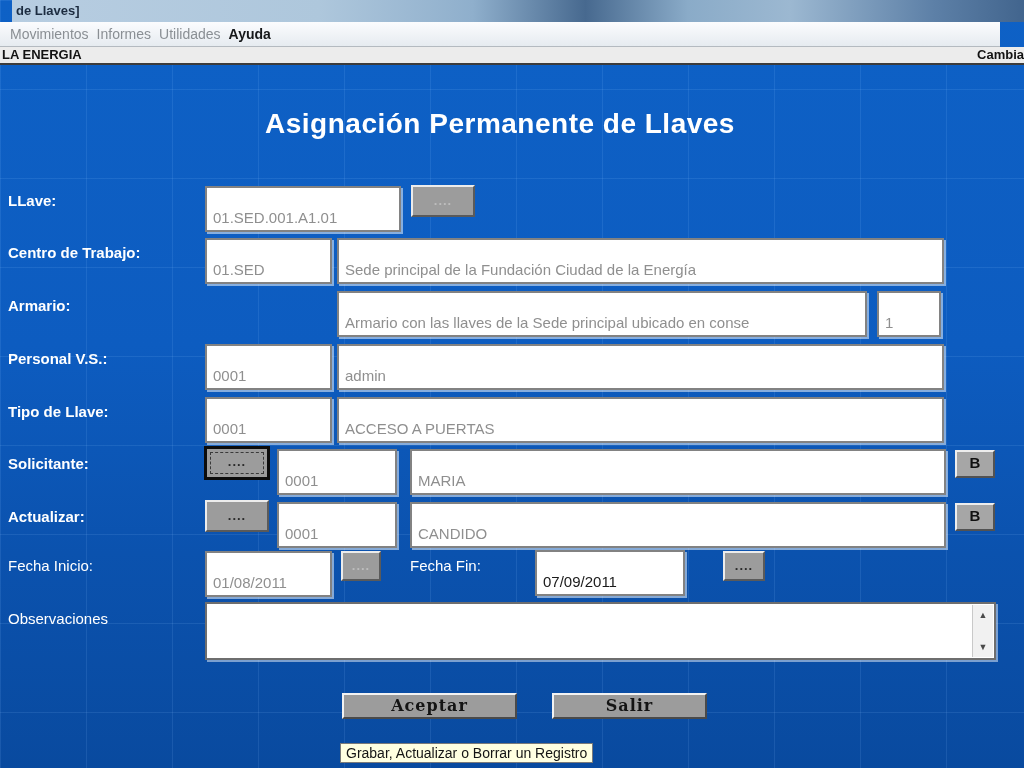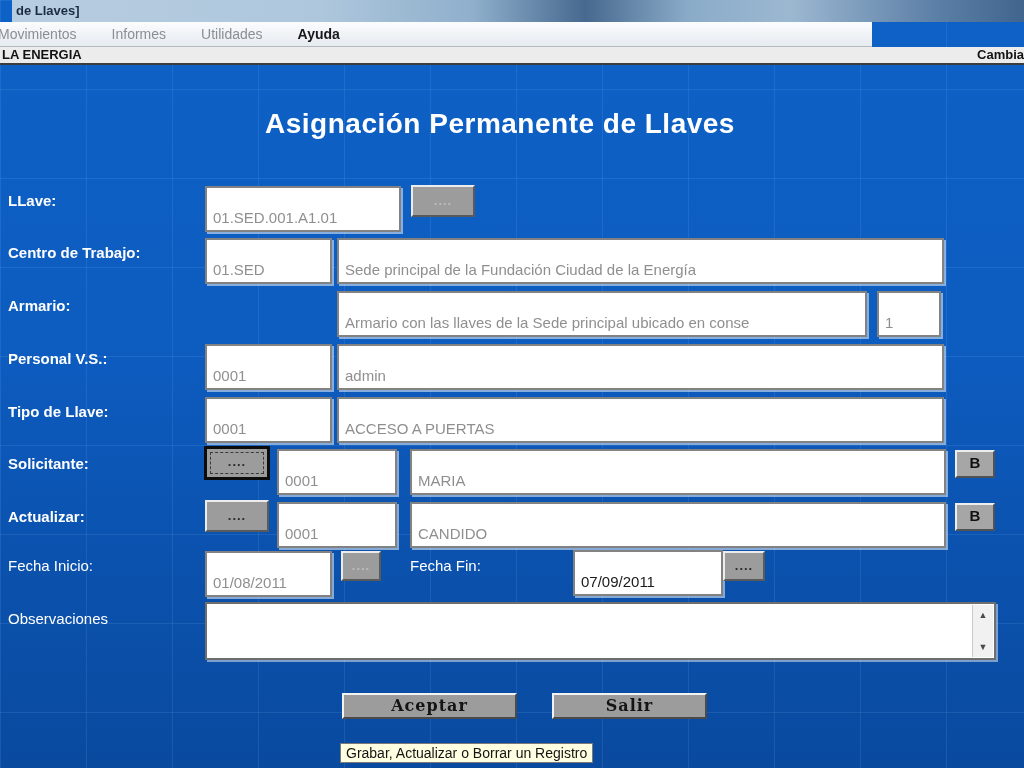--- a/index.html
+++ b/index.html
@@ -8,23 +8,23 @@
     background:
       linear-gradient(rgba(140,195,255,.13) 1px, transparent 1px) 0 0/100% 89px,
       linear-gradient(90deg, rgba(140,195,255,.13) 1px, transparent 1px) 0 0/86px 100%,
       linear-gradient(180deg,#0e61c6 0%,#0d5cc0 45%,#0b52ae 72%,#094a9f 100%);
   }
   
   .titlebar{position:absolute;left:0;top:0;width:1024px;height:22px;
     background:linear-gradient(90deg,#b7cde1 0%,#aec7dc 30%,#8fafcc 45%,#47698f 56%,#8aabc8 66%,#9cb8d1 76%,#5d80a7 90%,#3e618a 100%);
     color:#14243a;font-size:13px;line-height:21px;margin-left:12px;}
   .titlebar .t{padding-left:4px;font-weight:bold;color:#1c2c40;}
-  .menubar{position:absolute;left:0;top:22px;width:872px;height:24px;
+  .menubar{position:absolute;left:0;top:22px;width:988px;height:24px;
     background:linear-gradient(#fbfcfe,#e6ebf0);border-bottom:1px solid #b4bac0;
-    display:flex;align-items:center;gap:27px;font-size:14px;padding-left:0;}
+    display:flex;align-items:center;font-size:14px;padding-left:12px;}
   .menu-item{padding:2px 4px;color:#8a8f94;cursor:default;}
   .menu-item.first{margin-left:-6px;}
   .menu-item.enabled{color:#16181a;font-weight:bold;}
   .appbar{position:absolute;left:0;top:47px;width:1024px;height:16px;
     background:#ececec;border-bottom:2px solid #3c3c3c;font-size:13px;font-weight:bold;color:#121212;}
   .appbar .l{position:absolute;left:2px;top:0;line-height:16px;}
   .appbar .r{position:absolute;right:0px;top:0;line-height:16px;}
   
   .form-title{position:absolute;left:0;top:108px;width:1000px;text-align:center;
     color:#fff;font-size:28px;font-weight:bold;letter-spacing:.5px;}
@@ -119,21 +119,21 @@
   <div class="lbl" style="top:508px;">Actualizar:</div>
   <div class="btn-dots" style="left:205px;top:500px;width:64px;height:32px;line-height:28px;">....</div>
   <div class="field" style="left:277px;top:502px;width:120px;height:30px;">0001</div>
   <div class="field" style="left:410px;top:502px;width:536px;height:30px;">CANDIDO</div>
   <div class="btn-b" style="left:955px;top:503px;width:40px;height:28px;line-height:22px;">B</div>
 
   <div class="lbl plain" style="top:557px;">Fecha Inicio:</div>
   <div class="field" style="left:205px;top:551px;width:127px;height:30px;">01/08/2011</div>
   <div class="btn-dots disabled" style="left:341px;top:551px;width:40px;height:30px;line-height:26px;">....</div>
   <div class="lbl plain" style="left:410px;top:557px;">Fecha Fin:</div>
-  <div class="field dark" style="left:573px;top:550px;width:150px;height:24px;">07/09/2011</div>
+  <div class="field dark" style="left:535px;top:550px;width:150px;height:24px;">07/09/2011</div>
   <div class="btn-dots" style="left:723px;top:551px;width:42px;height:30px;line-height:26px;">....</div>
 
   <div class="lbl plain" style="top:610px;">Observaciones</div>
   <div class="textarea" style="left:205px;top:602px;width:791px;height:58px;">
     <span></span>
     <div class="scrollbar">
       <div class="up">▲</div>
       <div class="dn">▼</div>
     </div>
   </div>

